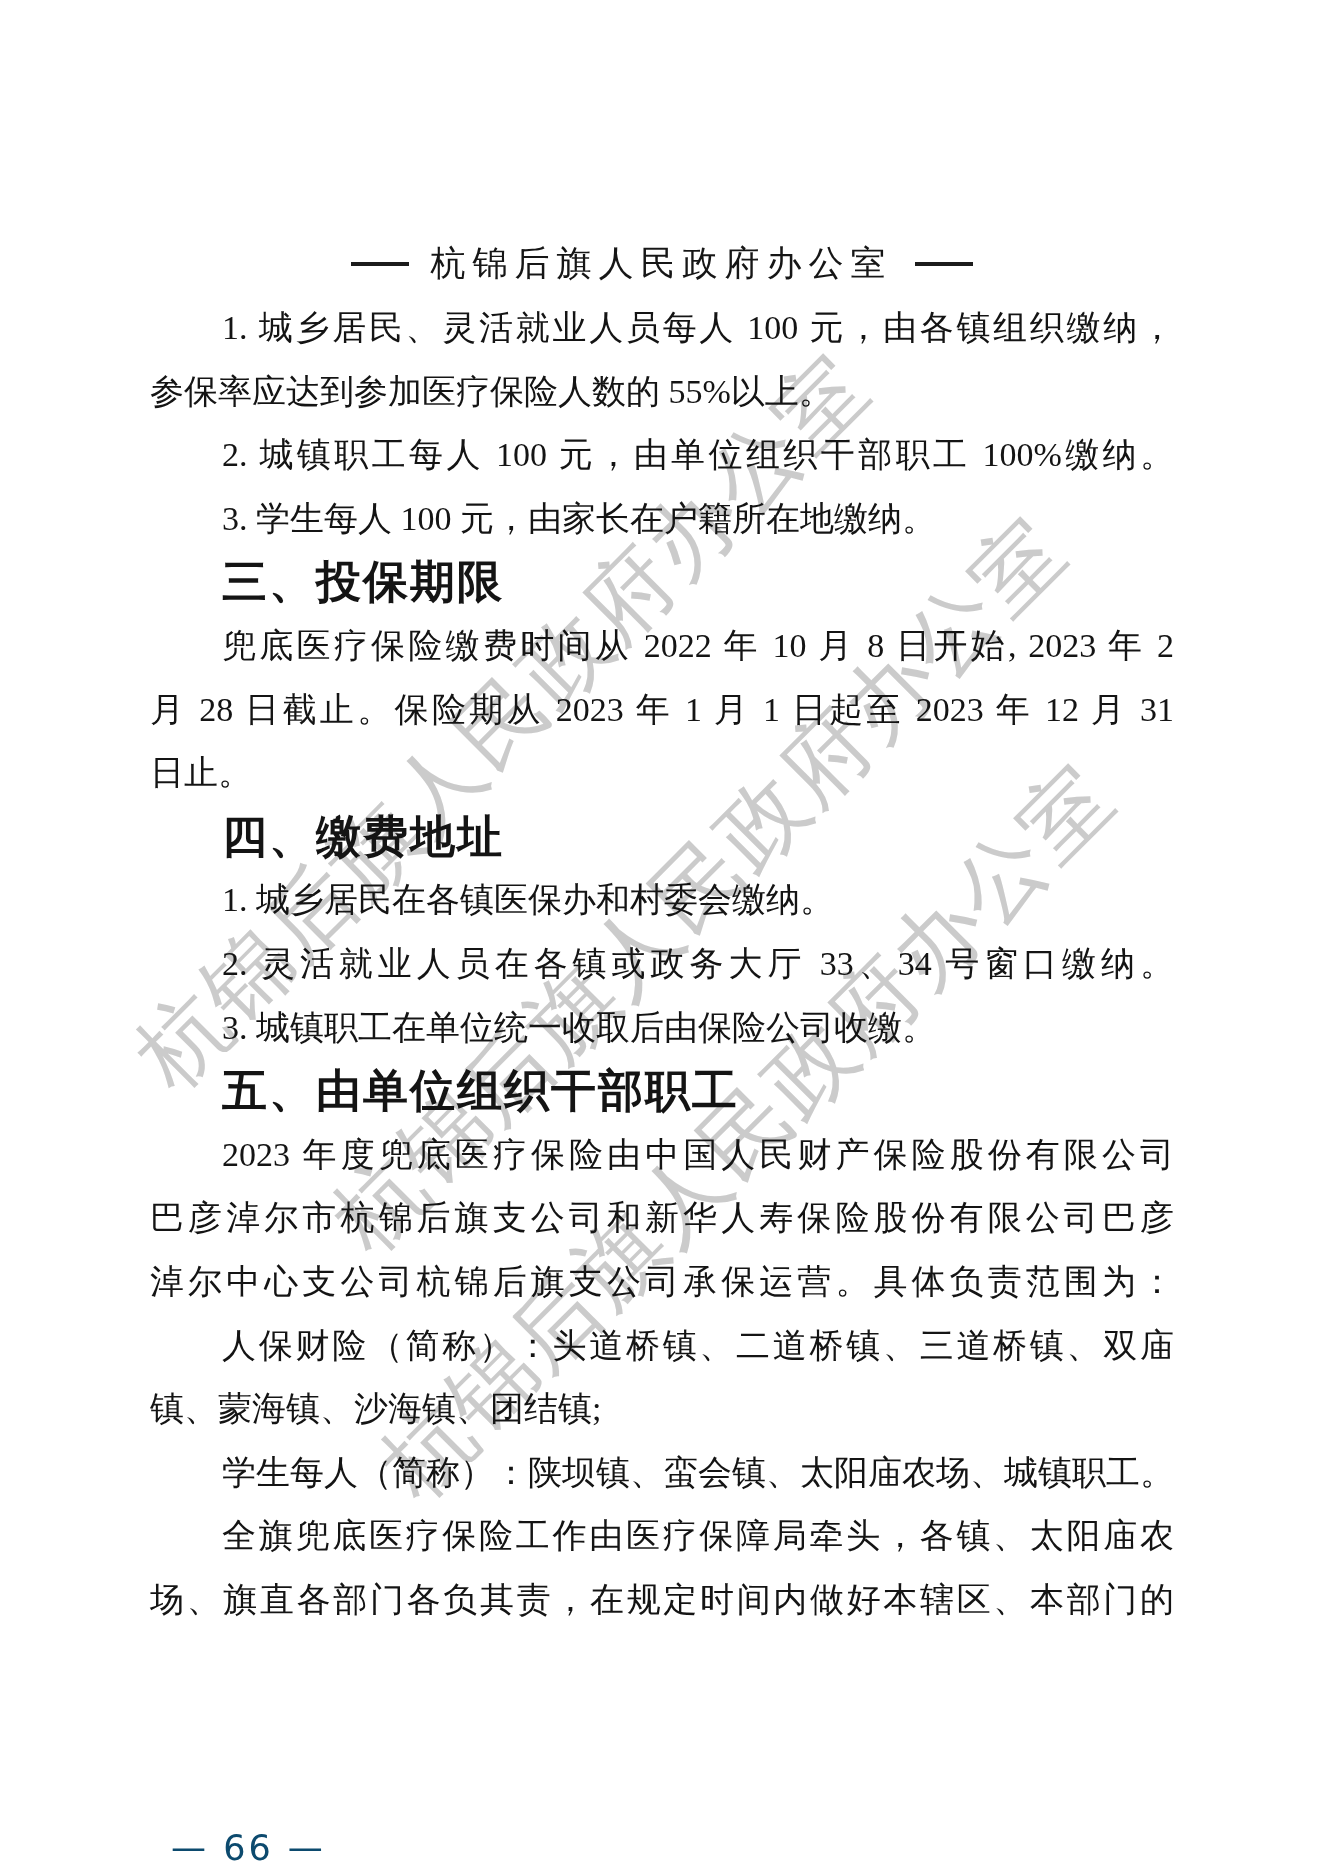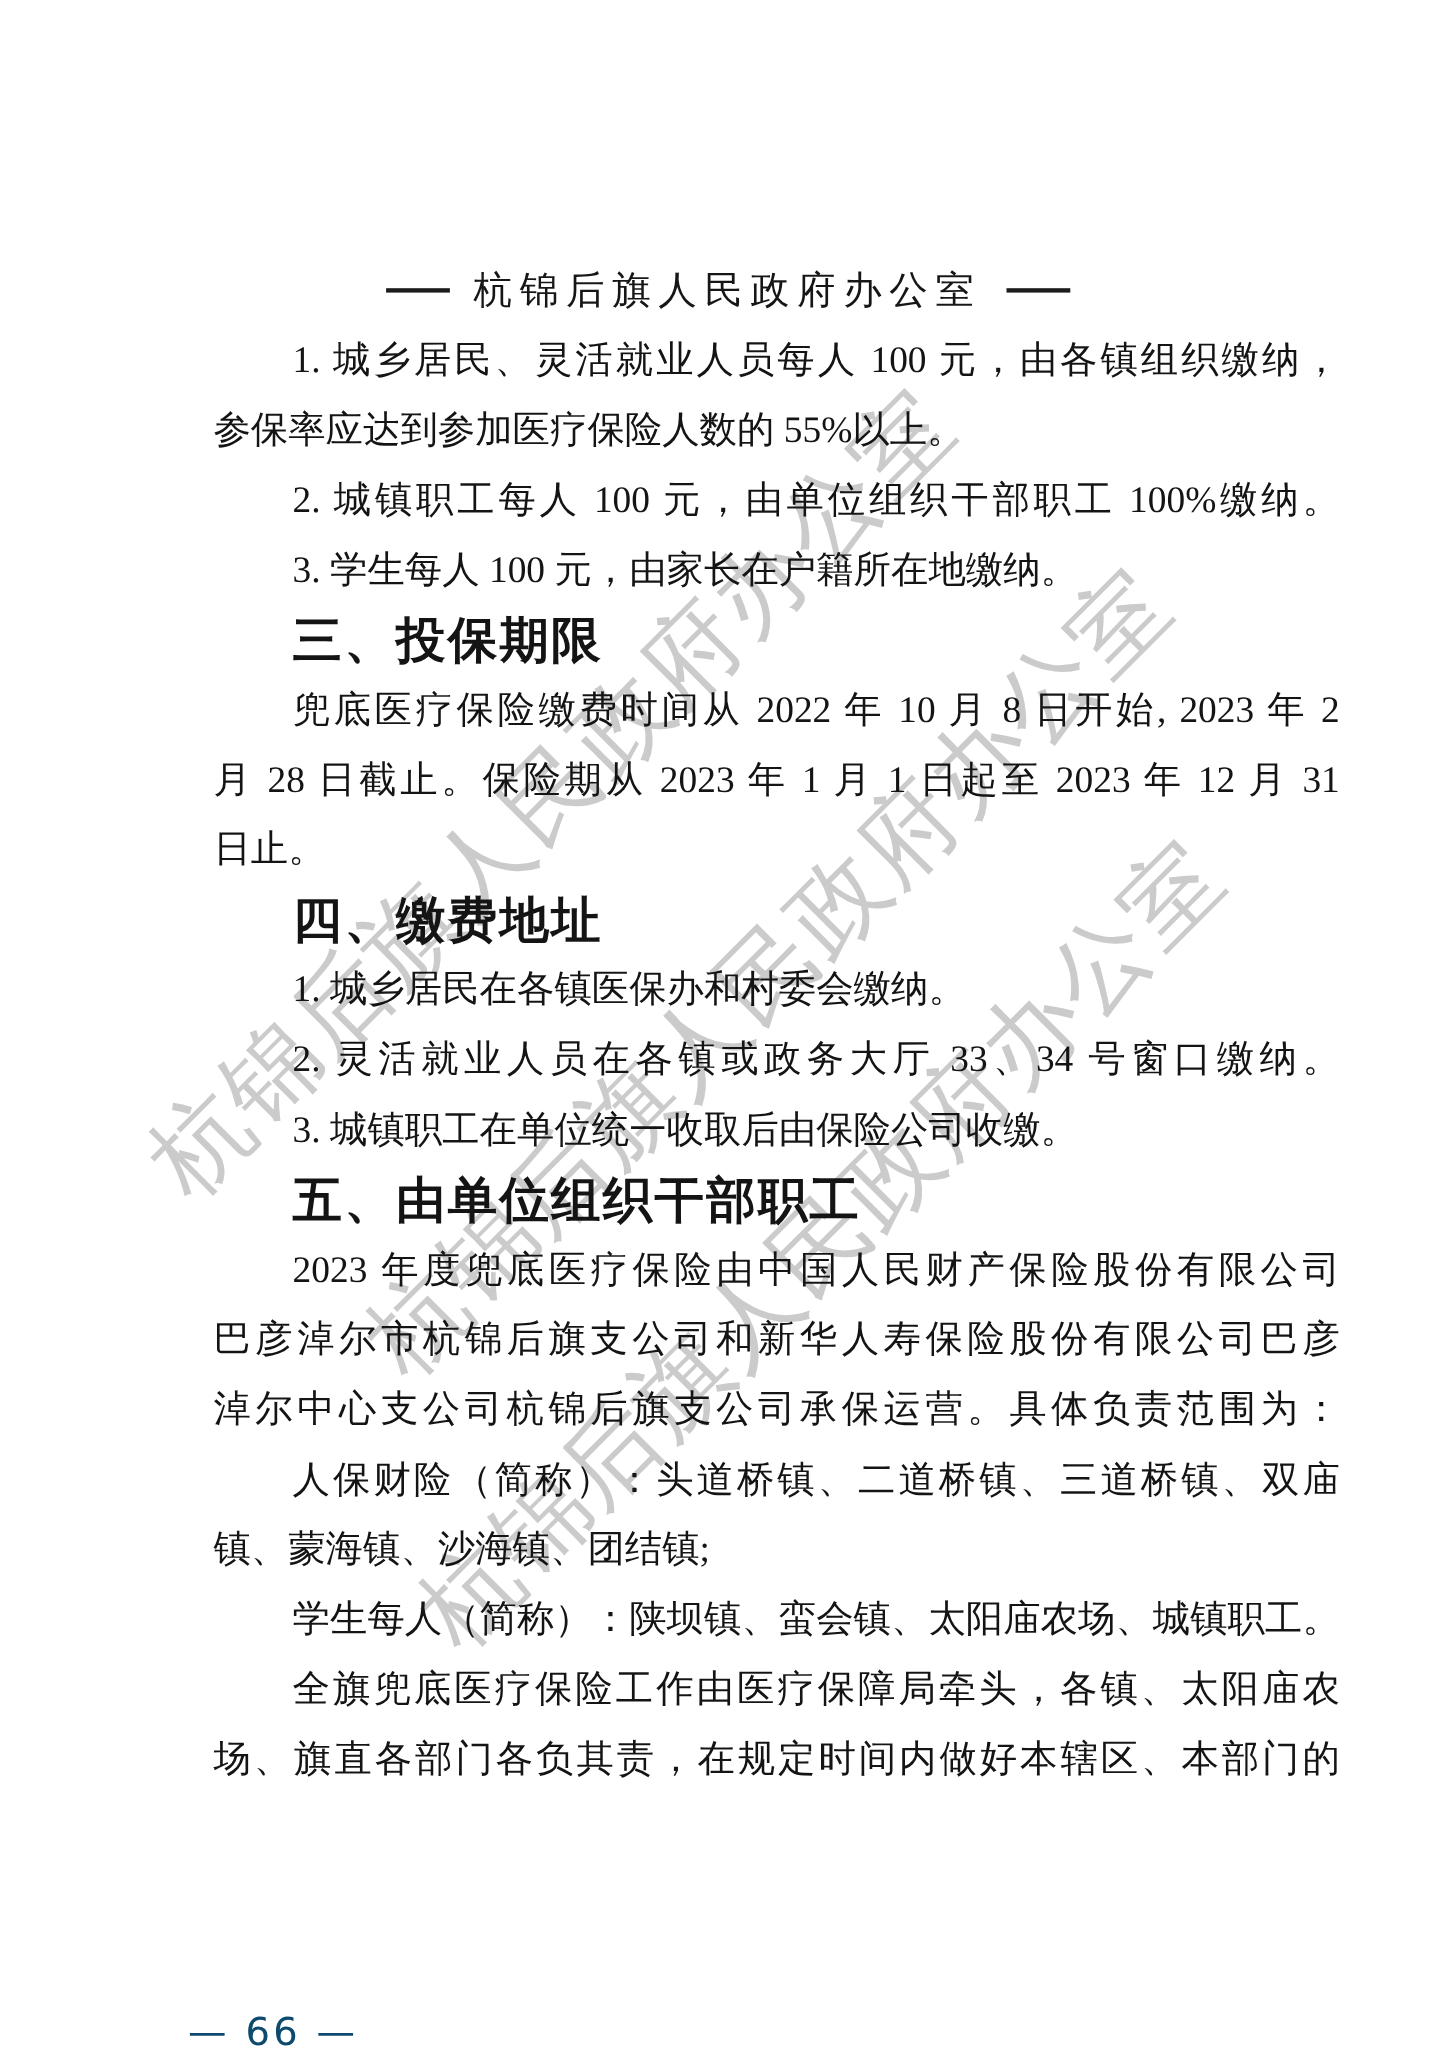--- a/index.html
+++ b/index.html
@@ -62,21 +62,20 @@
     line-height: 42px;
   }
 
   
   .body-lines {
     position: absolute;
     left: 150px;
     top: 296px;
     width: 1024px;
     z-index: 2;
-    margin-left: 44px;
   }
   .line {
     height: 63.6px;
     line-height: 63.6px;
     font-size: 34px;
     color: #141414;
   }
   .line.indent { padding-left: 72px; }
   .line.just {
     text-align: justify;

